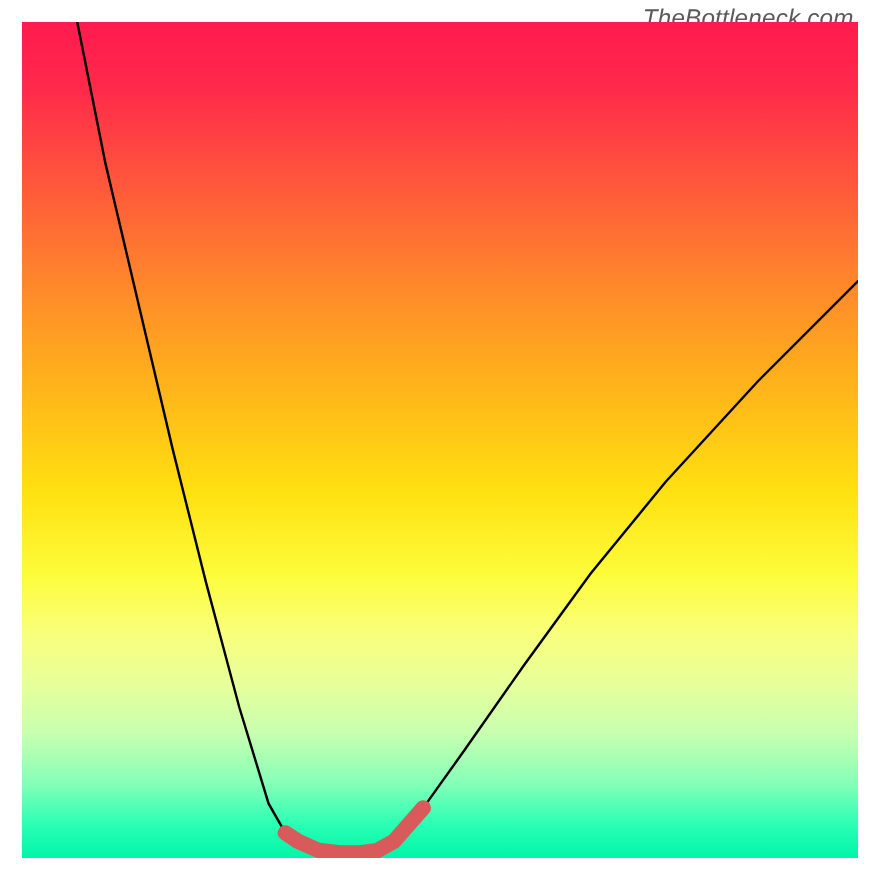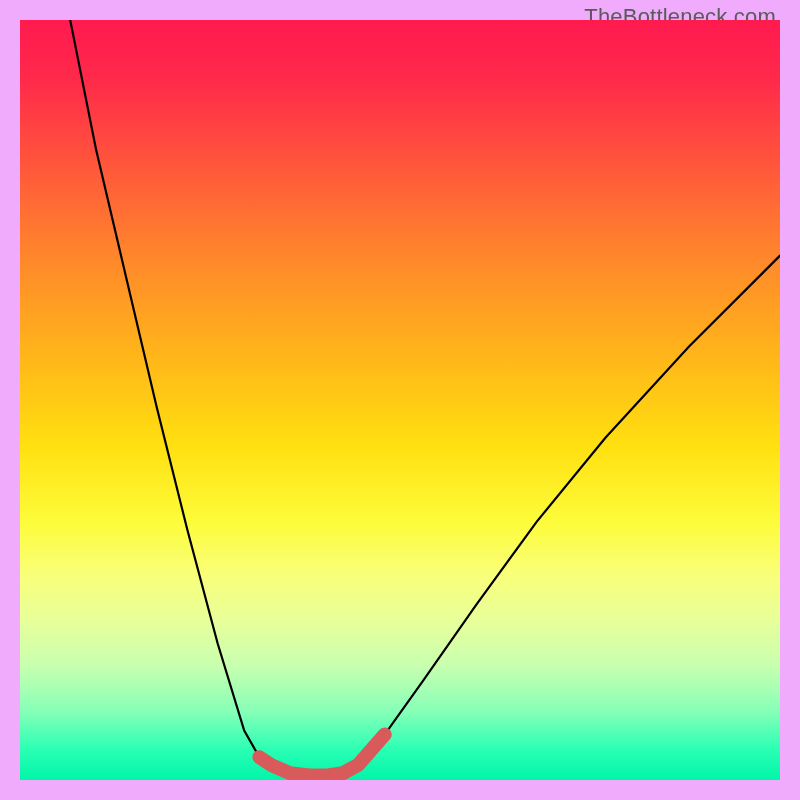--- a/index.html
+++ b/index.html
@@ -1,21 +1,22 @@
 <!DOCTYPE html>
 <html><head>
 <meta charset="utf-8">
 <style>
   * { margin: 0; padding: 0; box-sizing: border-box; }
   html, body { width: 800px; height: 800px; overflow: hidden; background: #000; }
   .frame {
     position: relative;
     width: 800px;
     height: 800px;
-    background: #f0abfc;
+    background: #ffffff;
+    font-style: italic;
   }
   .plot-area {
     position: absolute;
     left: 20px;
     top: 20px;
     width: 760px;
     height: 760px;
     background: linear-gradient(to bottom,
       #ff1a4f 0%,
       #ff2a4a 8%,

